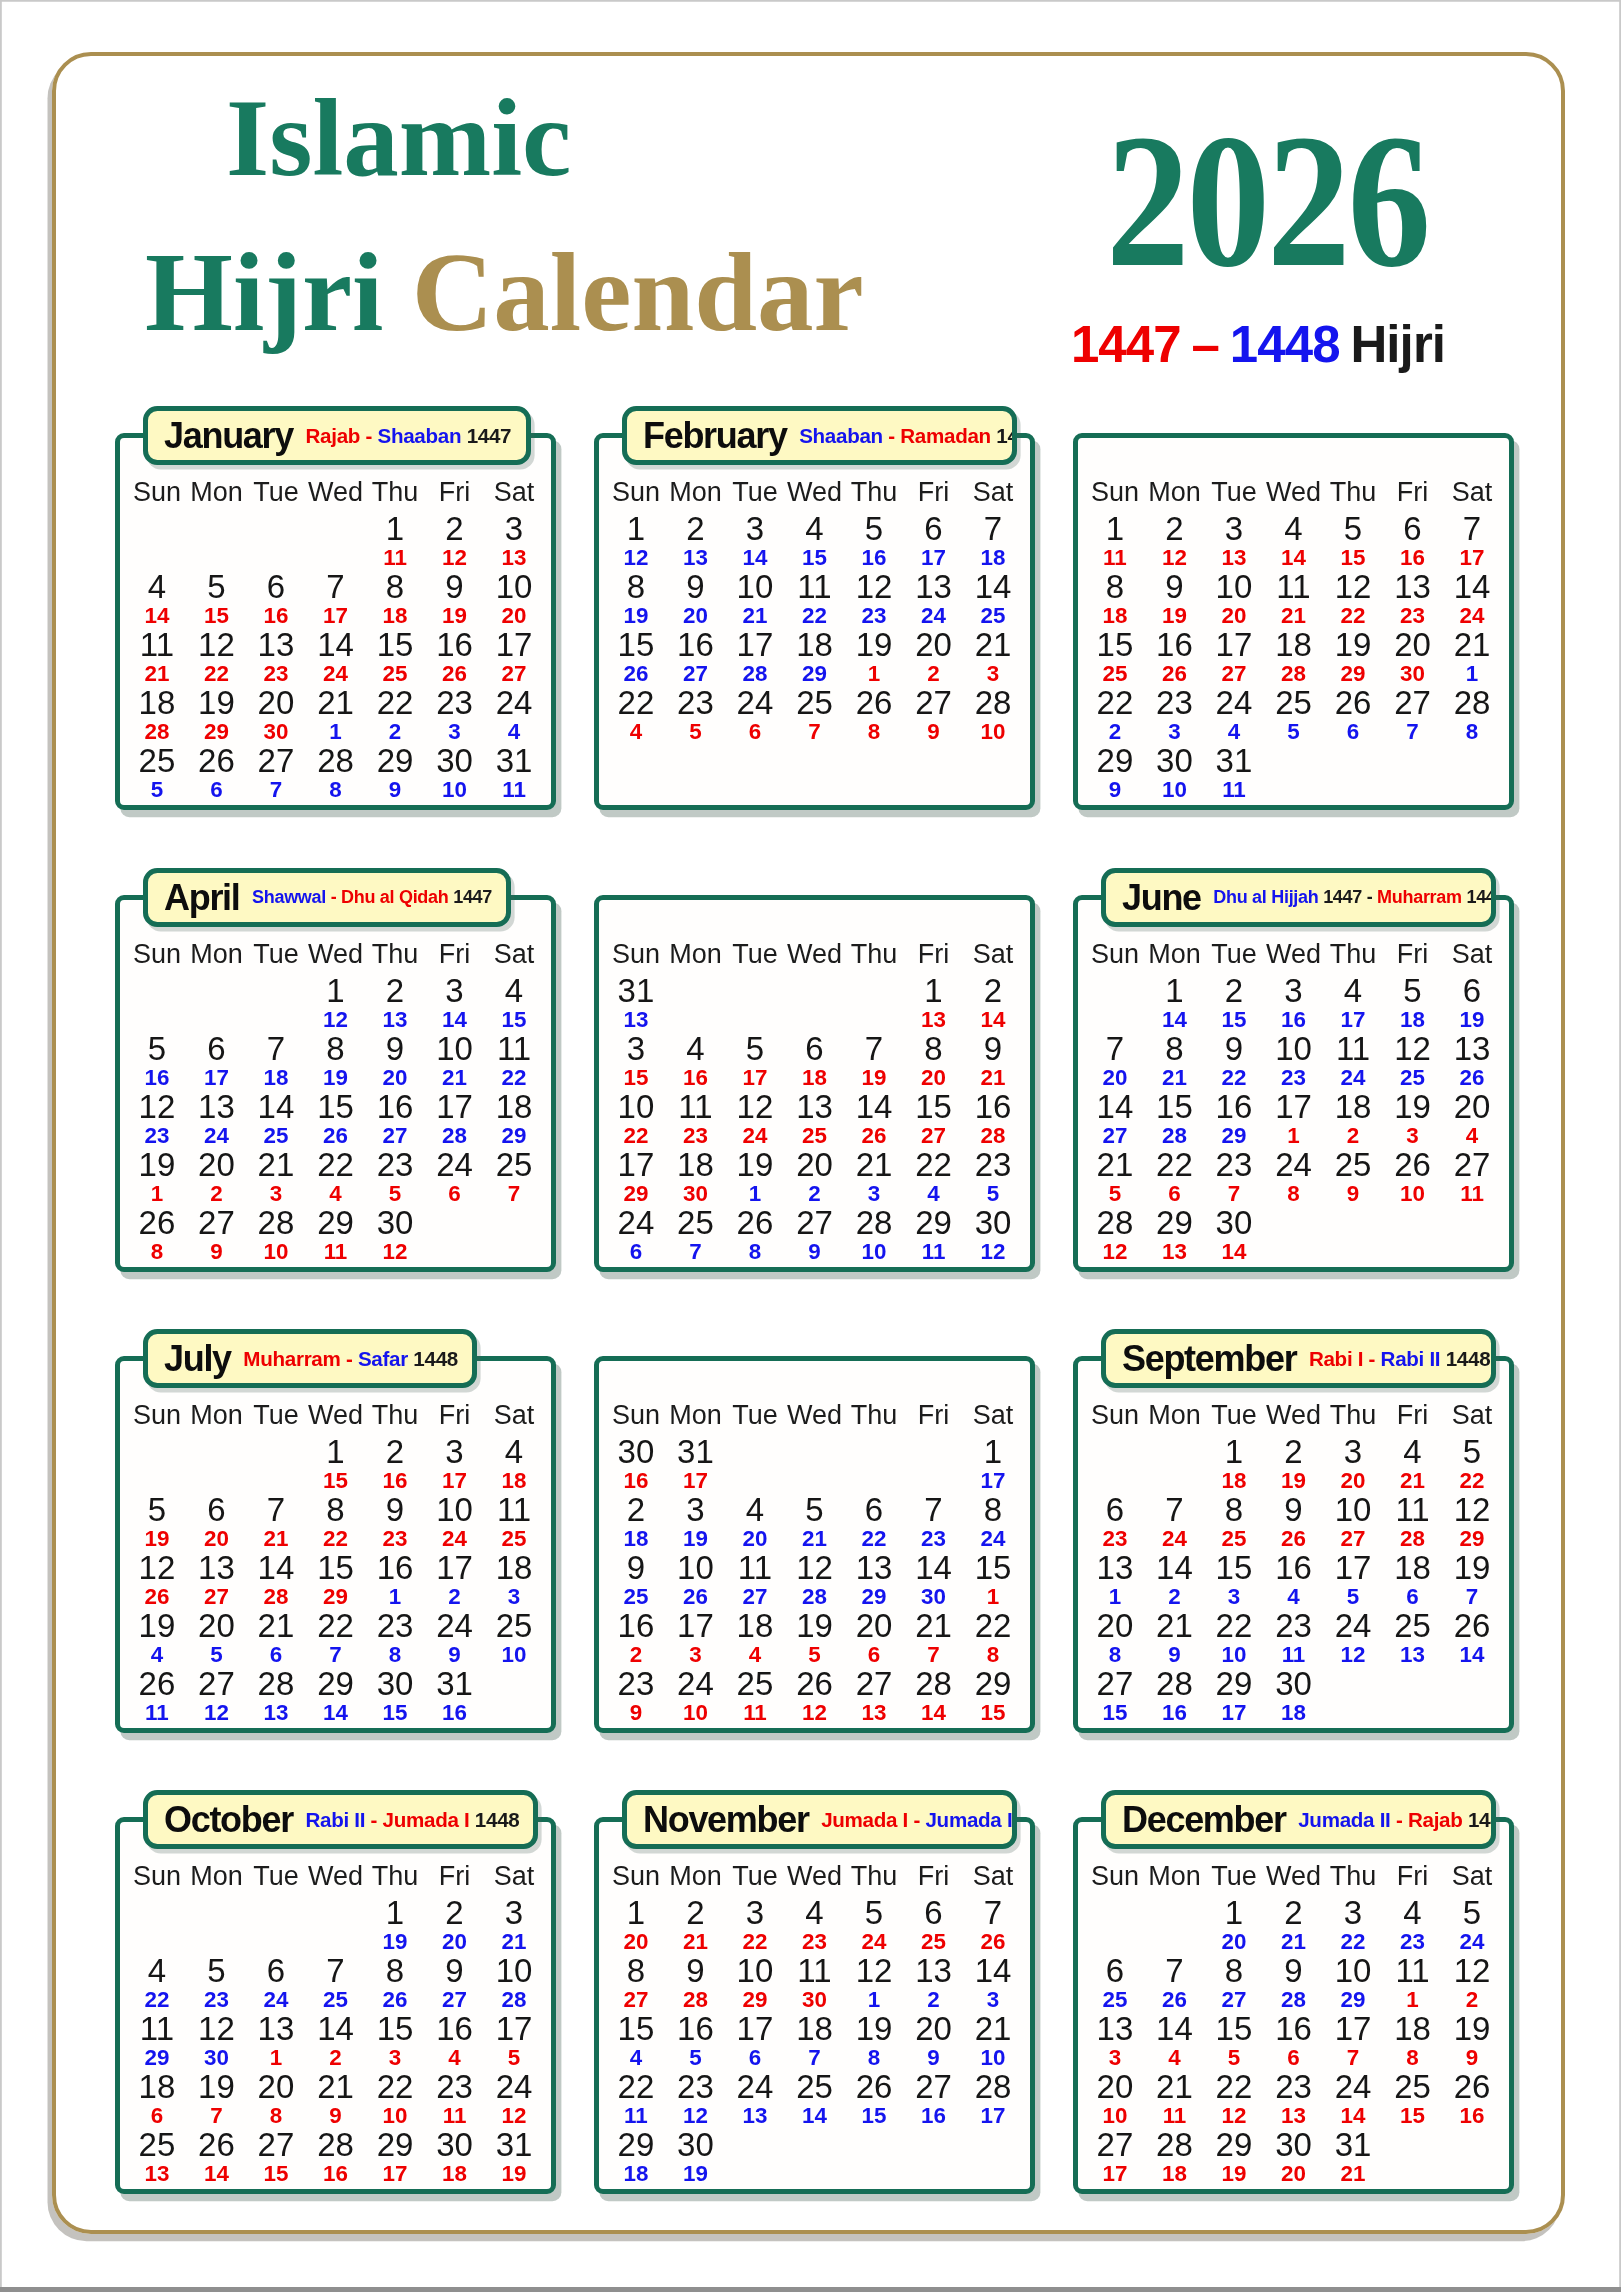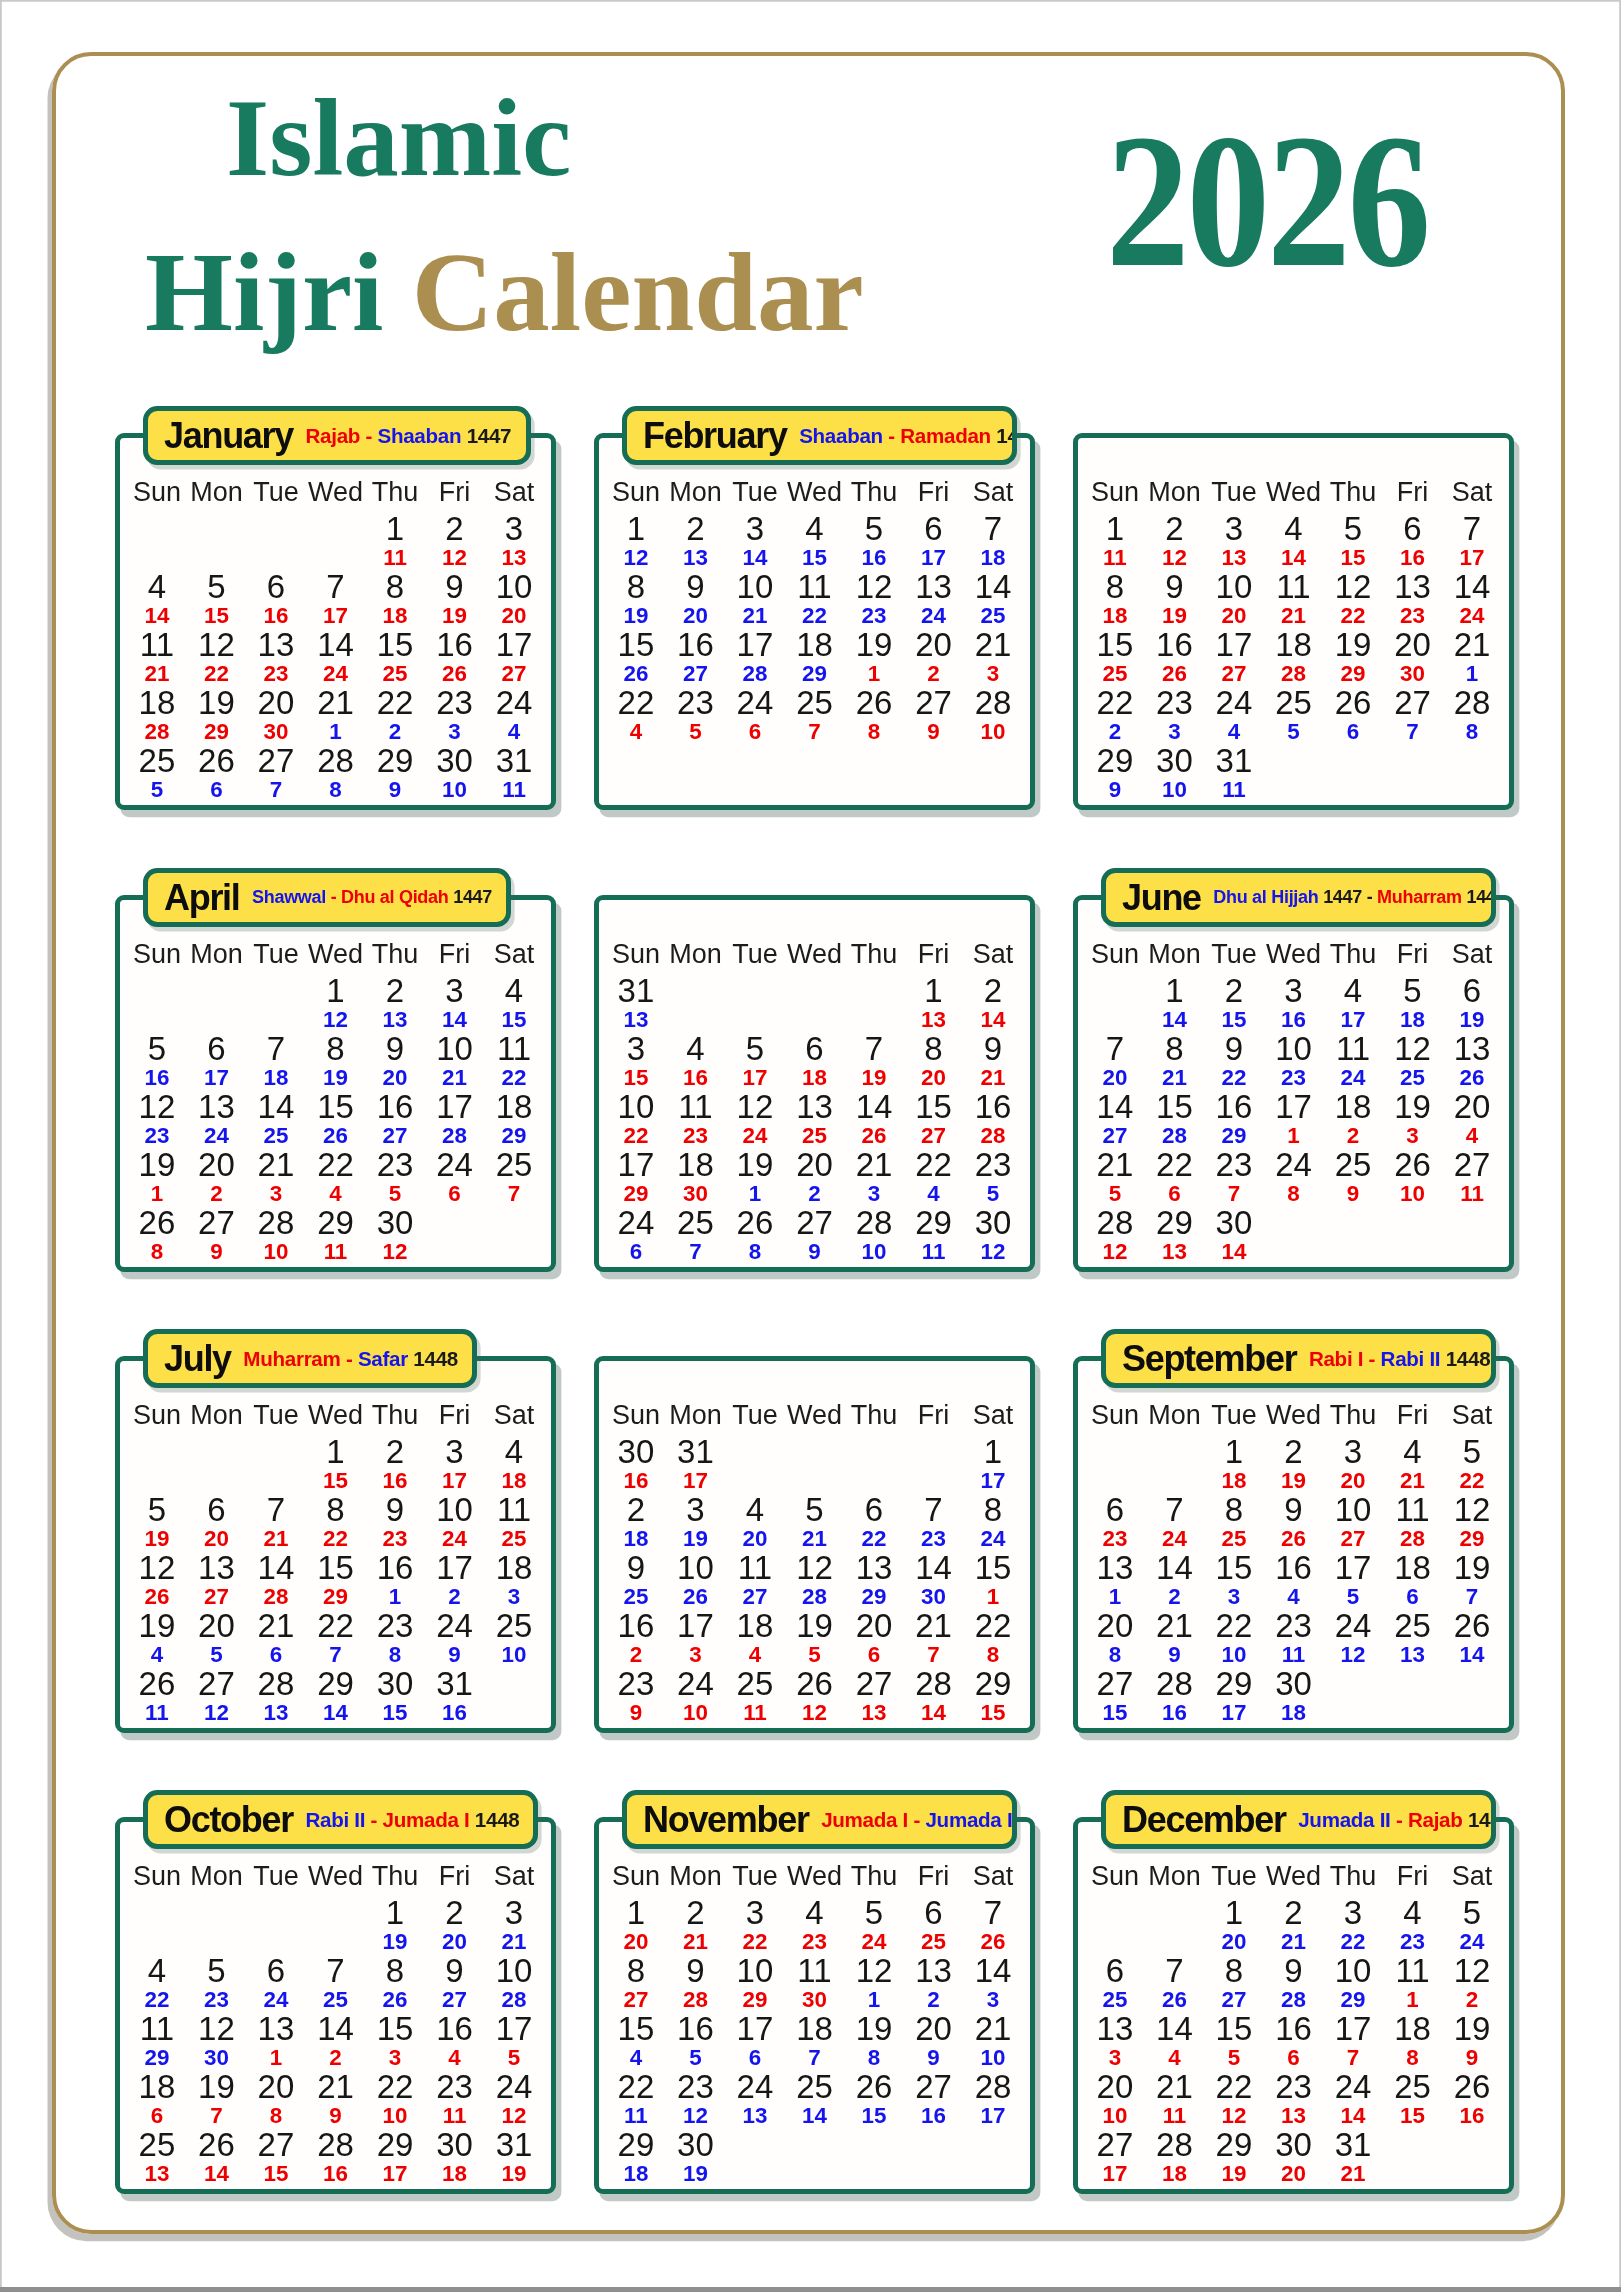--- a/index.html
+++ b/index.html
@@ -46,21 +46,21 @@
   #months { position:absolute; left:0; top:0; width:100%; height:100%; }
   .month {
     position:absolute; width:441px; height:377px; box-sizing:border-box;
     background:#fffefd; border:5.4px solid var(--green); border-radius:9px;
     box-shadow:5.4px 7.2px 0 rgba(75,100,90,0.35);
     padding:39px 7.2px 0;
   }
   .tab {
     position:absolute; top:-32px; left:23px; height:59px; box-sizing:border-box;
     max-width:calc(100% - 36px); width:max-content; min-width:72%;
-    background:#fde047; border:5.4px solid var(--green); border-radius:14.3px;
+    background:#fef9c3; border:5.4px solid var(--green); border-radius:14.3px;
     display:flex; align-items:center; justify-content:space-between;
     gap:12.5px; padding:0 14.3px 0 16px; white-space:nowrap; overflow:hidden;
     box-shadow:3.6px 4.5px 0 rgba(75,100,90,0.25);
   }
   .mname { font-size:36px; font-weight:800; letter-spacing:-1.3px; color:#0d0d0d; }
   .mlabel { font-weight:700; font-size:20.6px; letter-spacing:-0.3px; flex-shrink:1; min-width:0; }
   .dayrow, .wk { display:grid; grid-template-columns:repeat(7,1fr); }
   .dayrow { height:34px; }
   .dn { text-align:center; font-size:27px; color:#1c1c1c; }
   .wk { height:58px; }
@@ -75,20 +75,23 @@
   <div id="gold-frame"></div>
 
   <div id="title-line2" class="t-line">
     <span>Hijri </span><span class="gold">Calendar</span>
   </div>
   <div id="title-islamic" class="t-line">Islamic</div>
 
 
   <div id="year">2026</div>
 
+  <div id="hijri-range">
+    <span class="c-r">1447</span><span class="c-r">–</span><span class="c-b">1448</span><span class="c-k">Hijri</span>
+  </div>
 
   <div id="months">
       <div class="month" style="left: 115px; top: 433px;">
         <div class="tab">
           <div class="mname">January</div>
           <div class="mlabel"><div style="display: inline; color: rgb(238, 0, 0);">Rajab</div><div style="display: inline; color: rgb(238, 0, 0);"> - </div><div style="display: inline; color: rgb(20, 20, 238);">Shaaban</div><div style="display: inline; color: rgb(26, 26, 26);"> 1447</div></div>
         </div>
         <div class="dayrow">
           <div class="dn">Sun</div>
           <div class="dn">Mon</div>

